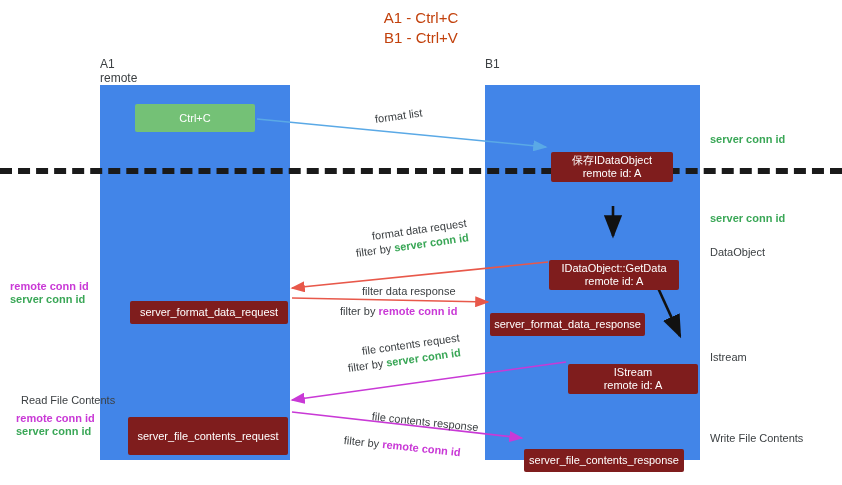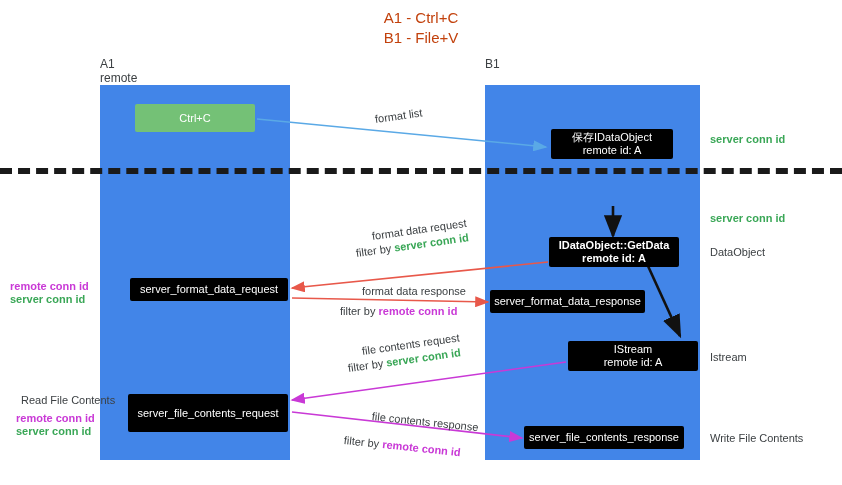--- a/index.html
+++ b/index.html
@@ -39,21 +39,21 @@
   }
 
   .box {
     position: absolute; border-radius: 2px;
     display: flex; flex-direction: column;
     align-items: center; justify-content: center;
     color: #ffffff; font-size: 11px; line-height: 13px; text-align: center;
     padding: 3px 14px;
   }
   .box.green { background: #74c176; }
-  .box.orange { background: #000000; }
+  .box.orange { background: #7f1d1d; margin-top: 23px; }
 
   .edge-label {
     position: absolute; font-size: 11px; line-height: 14px;
     color: #3c4043; white-space: nowrap;
   }
   .edge-label.rot-up { transform: rotate(-8deg); transform-origin: left center; }
   .edge-label.rot-dn { transform: rotate(6deg); transform-origin: left center; }
   .c-green { color: #3aa757; font-weight: bold; }
   .c-magenta { color: #c939d6; font-weight: bold; }
 
@@ -66,21 +66,21 @@
 
   svg.arrows { position: absolute; inset: 0; width: 842px; height: 485px; pointer-events: none; }
 </style>
 </head>
 <body>
 
 <div id="stage">
 
   <div class="title-block">
     <div>A1 - Ctrl+C</div>
-    <div>B1 - File+V</div>
+    <div>B1 - Ctrl+V</div>
   </div>
 
   <div class="lane-head lane-head-a">
     <div>A1</div>
     <div>remote</div>
   </div>
   <div class="lane-head lane-head-b">
     <div>B1</div>
   </div>
 
@@ -123,21 +123,21 @@
   <div class="box green" style="left:135px; top:104px; width:120px; height:28px;">
     <div>Ctrl+C</div>
   </div>
 
   <div class="box orange" style="left:551px; top:129px; width:122px; height:30px;">
     <div>保存IDataObject</div>
     <div>remote id: A</div>
   </div>
 
 
-  <div class="box orange" style="left:549px; top:237px; width:130px; height:30px;font-weight:bold;">
+  <div class="box orange" style="left:549px; top:237px; width:130px; height:30px;">
     <div>IDataObject::GetData</div>
     <div>remote id: A</div>
   </div>
 
   <div class="box orange" style="left:490px; top:290px; width:155px; height:23px;">
     <div>server_format_data_response</div>
   </div>
 
   <div class="box orange" style="left:130px; top:278px; width:158px; height:23px;">
     <div>server_format_data_request</div>
@@ -161,21 +161,21 @@
   </div>
 
   <div class="edge-label rot-up" style="left:372px; top:229px;">
     <span>format data request</span>
   </div>
   <div class="edge-label rot-up" style="left:356px; top:246px;">
     <span>filter by </span><span class="c-green">server conn id</span>
   </div>
 
   <div class="edge-label" style="left:362px; top:284px;">
-    <span>format data response</span>
+    <span>filter data response</span>
   </div>
   <div class="edge-label" style="left:340px; top:304px;">
     <span>filter by </span><span class="c-magenta">remote conn id</span>
   </div>
 
   <div class="edge-label rot-up" style="left:362px; top:344px;">
     <span>file contents request</span>
   </div>
   <div class="edge-label rot-up" style="left:348px; top:361px;">
     <span>filter by </span><span class="c-green">server conn id</span>

